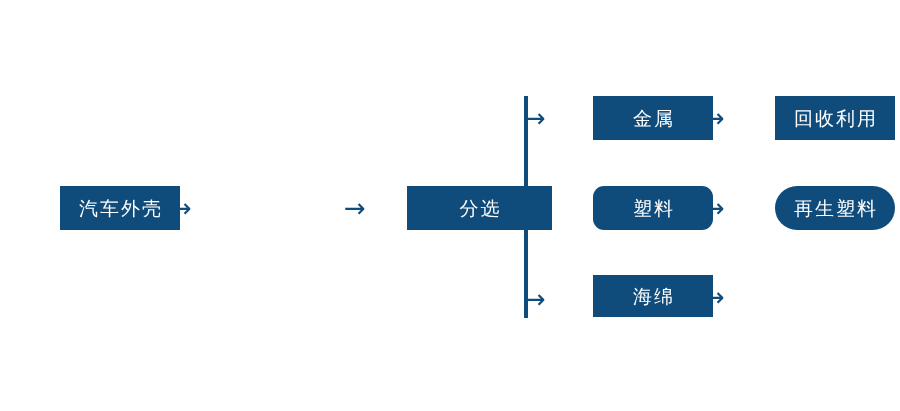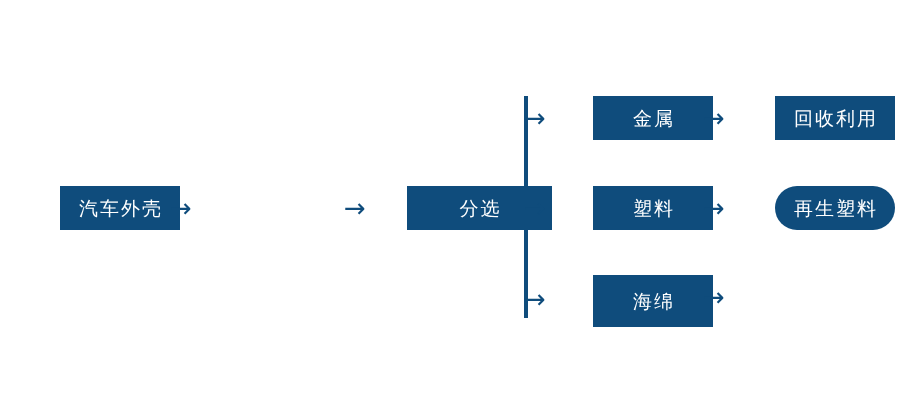--- a/index.html
+++ b/index.html
@@ -111,33 +111,33 @@
   </div>
 
   <div class="arrow" style="left:696px; top:104px; width:36px; height:28px;">
     <span>→</span>
   </div>
 
   <div class="node blue" style="left:748px; top:96px; width:120px; height:44px;">
     <span>回收利用</span>
   </div>
 
-  <div class="node blue" style="left:566px; top:186px; width:120px; height:44px;">
+  <div class="node blue" style="left:566px; top:186px; width:120px; height:44px;border-radius:11px;">
     <span>塑料</span>
   </div>
 
   <div class="arrow" style="left:696px; top:194px; width:36px; height:28px;">
     <span>→</span>
   </div>
 
   <div class="node blue" style="left:748px; top:186px; width:120px; height:44px;border-radius:22px;">
     <span>再生塑料</span>
   </div>
 
-  <div class="node blue" style="left:566px; top:275px; width:120px; height:52px;">
+  <div class="node blue" style="left:566px; top:275px; width:120px; height:42px;">
     <span>海绵</span>
   </div>
 
   <div class="arrow" style="left:696px; top:283px; width:36px; height:28px;">
     <span>→</span>
   </div>
 
 
 </div>
 

